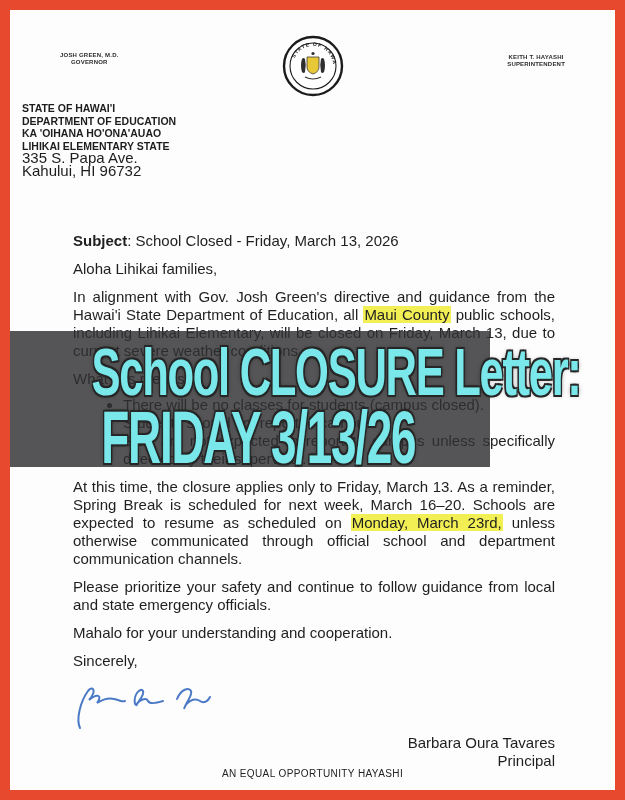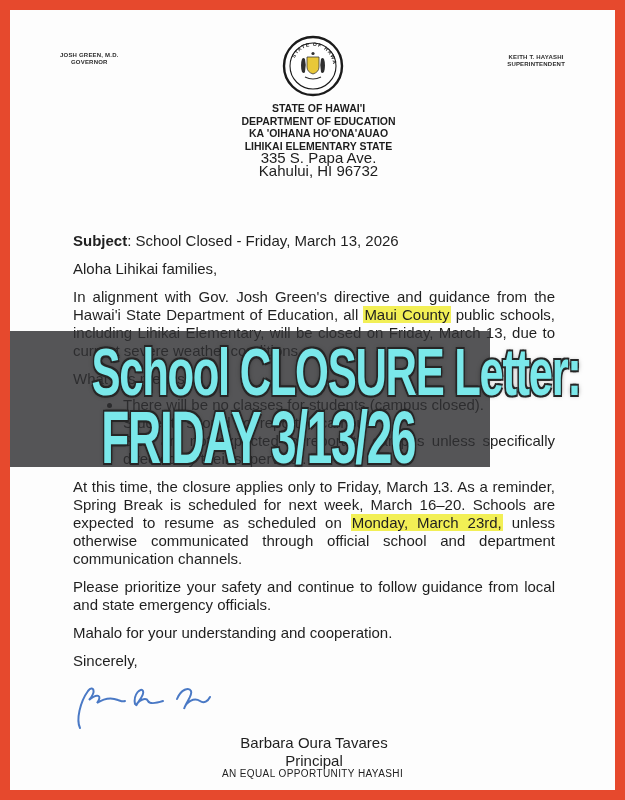--- a/index.html
+++ b/index.html
@@ -11,36 +11,36 @@
   .page{
     position:absolute;left:10px;top:10px;width:605px;height:780px;
     background:#fdfdfd;
   }
   
   .hdr-side{position:absolute;text-align:center;font-size:6px;line-height:7px;
     font-weight:bold;color:#2b2b2b;letter-spacing:.2px;}
   .hdr-left{left:50px;top:42px;}
   .hdr-right{right:50px;top:44px;}
   .seal-wrap{position:absolute;left:50%;top:25px;transform:translateX(-50%);}
-  .org{position:absolute;left:12px;right:0;top:92px;text-align:center;color:#1d1d1d;}
+  .org{position:absolute;left:12px;right:0;top:92px;text-align:left;color:#1d1d1d;}
   .org div{line-height:12.5px;}
   .org .b{font-weight:bold;font-size:10.5px;}
   .org .r{font-size:15px;}
   
   .body{
     position:absolute;left:63px;top:222px;width:482px;
     font-size:15px;line-height:18px;color:#1f1f1f;text-align:justify;
   }
   .para{margin:0 0 10px 0;}
   .salutation,.closing,.means-intro{text-align:left;}
   .hl{background:#f2ef55;padding:0 1px;}
   ul.means{margin:0 0 10px 0;padding-left:50px;list-style:disc;}
   ul.means li{line-height:18px;}
   .sig-block{margin-top:2px;}
-  .signer{line-height:18px;text-align:center;}
+  .signer{line-height:18px;text-align:right;}
   .footer{
     position:absolute;left:0;right:0;bottom:11px;text-align:center;
     font-size:10px;letter-spacing:.4px;color:#222;
   }
   
   .overlay{
     position:absolute;left:10px;top:331px;width:480px;height:136px;
     background:rgba(47,47,50,0.82);z-index:5;
   }
   .ov-line{

